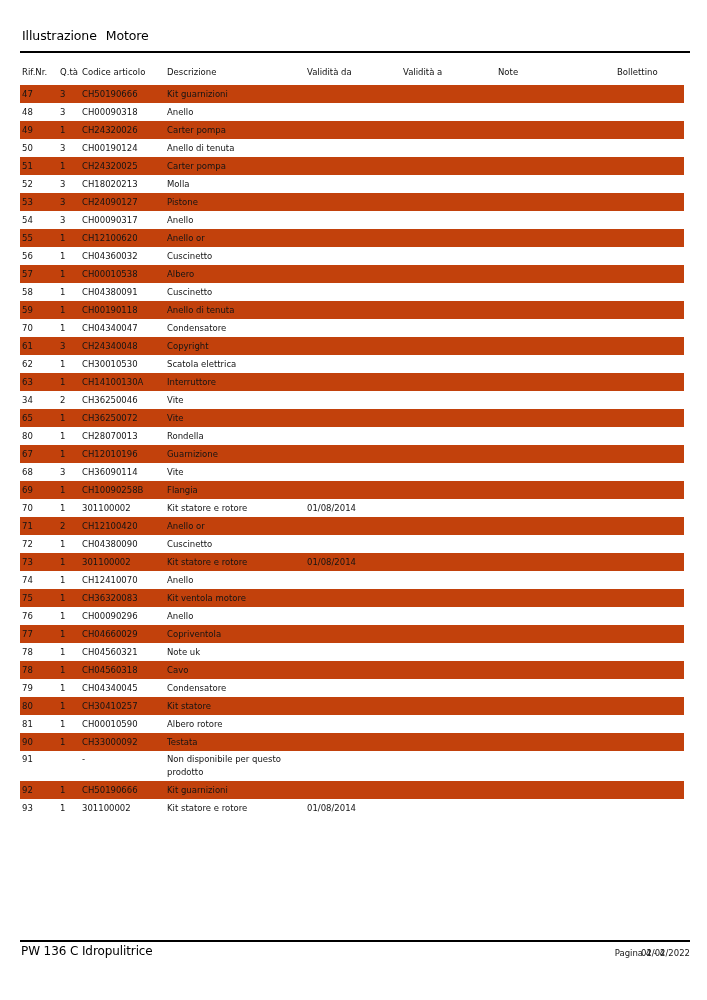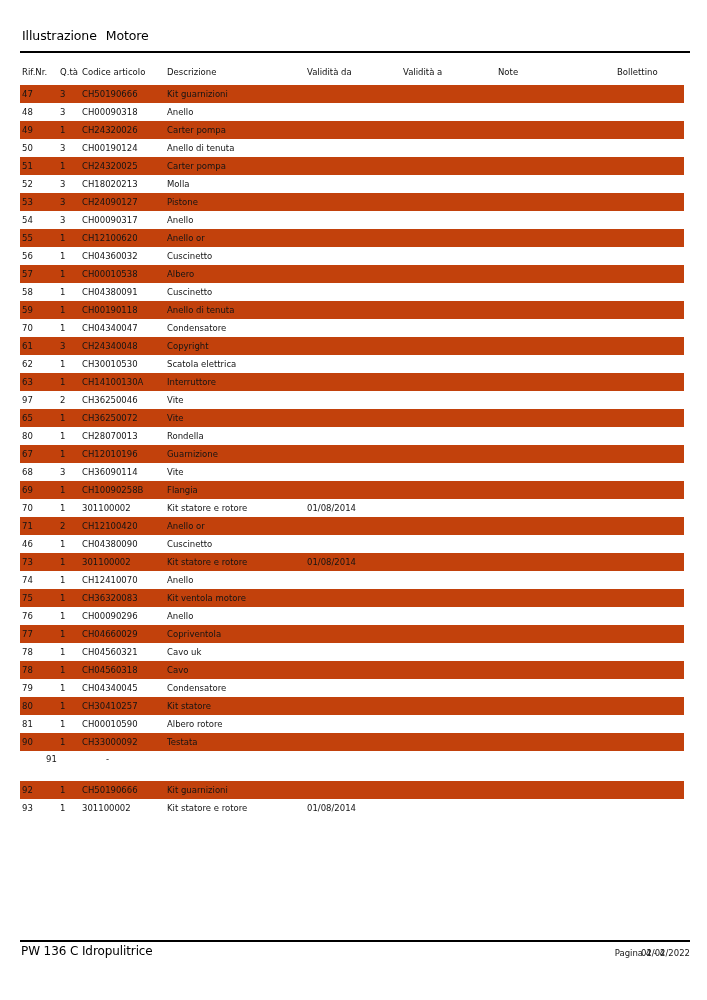--- a/index.html
+++ b/index.html
@@ -21,21 +21,21 @@
   .thead,.tbody{position:absolute;left:20px;width:664px;}
   .thead{top:63px;}
   .tbody{top:85px;}
 
   .trow{
     display:grid;
     grid-template-columns:37px 25px 85px 140px 96px 95px 119px 1fr;
     height:18px;line-height:18px;font-size:8.5px;
   }
   .trow.shaded{background:#c2410c;}
-  .trow.tall{height:30px;line-height:12.5px;padding-top:2px;margin-left:24px;}
+  .trow.tall{height:30px;line-height:12.5px;padding-top:2px;}
   .trow.tall .cell.desc{white-space:normal;}
 
   .cell{overflow:hidden;white-space:nowrap;color:#141414;}
   .cell.rif{padding-left:2px;}
   .cell.qty{padding-left:3px;}
 
   .thead .trow{height:18px;}
   .thead .cell{color:#111;}
 
   .footer-product{position:absolute;left:21px;top:944px;font-size:12px;color:#000;letter-spacing:-0.1px;}
@@ -232,21 +232,21 @@
         <div class="cell rif">63</div>
         <div class="cell qty">1</div>
         <div class="cell code">CH14100130A</div>
         <div class="cell desc">Interruttore</div>
         <div class="cell vda"></div>
         <div class="cell va"></div>
         <div class="cell note"></div>
         <div class="cell boll"></div>
       </div>
       <div class="trow">
-        <div class="cell rif">97</div>
+        <div class="cell rif">34</div>
         <div class="cell qty">2</div>
         <div class="cell code">CH36250046</div>
         <div class="cell desc">Vite</div>
         <div class="cell vda"></div>
         <div class="cell va"></div>
         <div class="cell note"></div>
         <div class="cell boll"></div>
       </div>
       <div class="trow shaded">
         <div class="cell rif">65</div>
@@ -312,21 +312,21 @@
         <div class="cell rif">71</div>
         <div class="cell qty">2</div>
         <div class="cell code">CH12100420</div>
         <div class="cell desc">Anello or</div>
         <div class="cell vda"></div>
         <div class="cell va"></div>
         <div class="cell note"></div>
         <div class="cell boll"></div>
       </div>
       <div class="trow">
-        <div class="cell rif">46</div>
+        <div class="cell rif">72</div>
         <div class="cell qty">1</div>
         <div class="cell code">CH04380090</div>
         <div class="cell desc">Cuscinetto</div>
         <div class="cell vda"></div>
         <div class="cell va"></div>
         <div class="cell note"></div>
         <div class="cell boll"></div>
       </div>
       <div class="trow shaded">
         <div class="cell rif">73</div>
@@ -375,21 +375,21 @@
         <div class="cell desc">Copriventola</div>
         <div class="cell vda"></div>
         <div class="cell va"></div>
         <div class="cell note"></div>
         <div class="cell boll"></div>
       </div>
       <div class="trow">
         <div class="cell rif">78</div>
         <div class="cell qty">1</div>
         <div class="cell code">CH04560321</div>
-        <div class="cell desc">Cavo uk</div>
+        <div class="cell desc">Note uk</div>
         <div class="cell vda"></div>
         <div class="cell va"></div>
         <div class="cell note"></div>
         <div class="cell boll"></div>
       </div>
       <div class="trow shaded">
         <div class="cell rif">78</div>
         <div class="cell qty">1</div>
         <div class="cell code">CH04560318</div>
         <div class="cell desc">Cavo</div>
@@ -435,20 +435,21 @@
         <div class="cell desc">Testata</div>
         <div class="cell vda"></div>
         <div class="cell va"></div>
         <div class="cell note"></div>
         <div class="cell boll"></div>
       </div>
       <div class="trow tall">
         <div class="cell rif">91</div>
         <div class="cell qty"></div>
         <div class="cell code">-</div>
+        <div class="cell desc">Non disponibile per questo prodotto</div>
         <div class="cell vda"></div>
         <div class="cell va"></div>
         <div class="cell note"></div>
         <div class="cell boll"></div>
       </div>
       <div class="trow shaded">
         <div class="cell rif">92</div>
         <div class="cell qty">1</div>
         <div class="cell code">CH50190666</div>
         <div class="cell desc">Kit guarnizioni</div>

